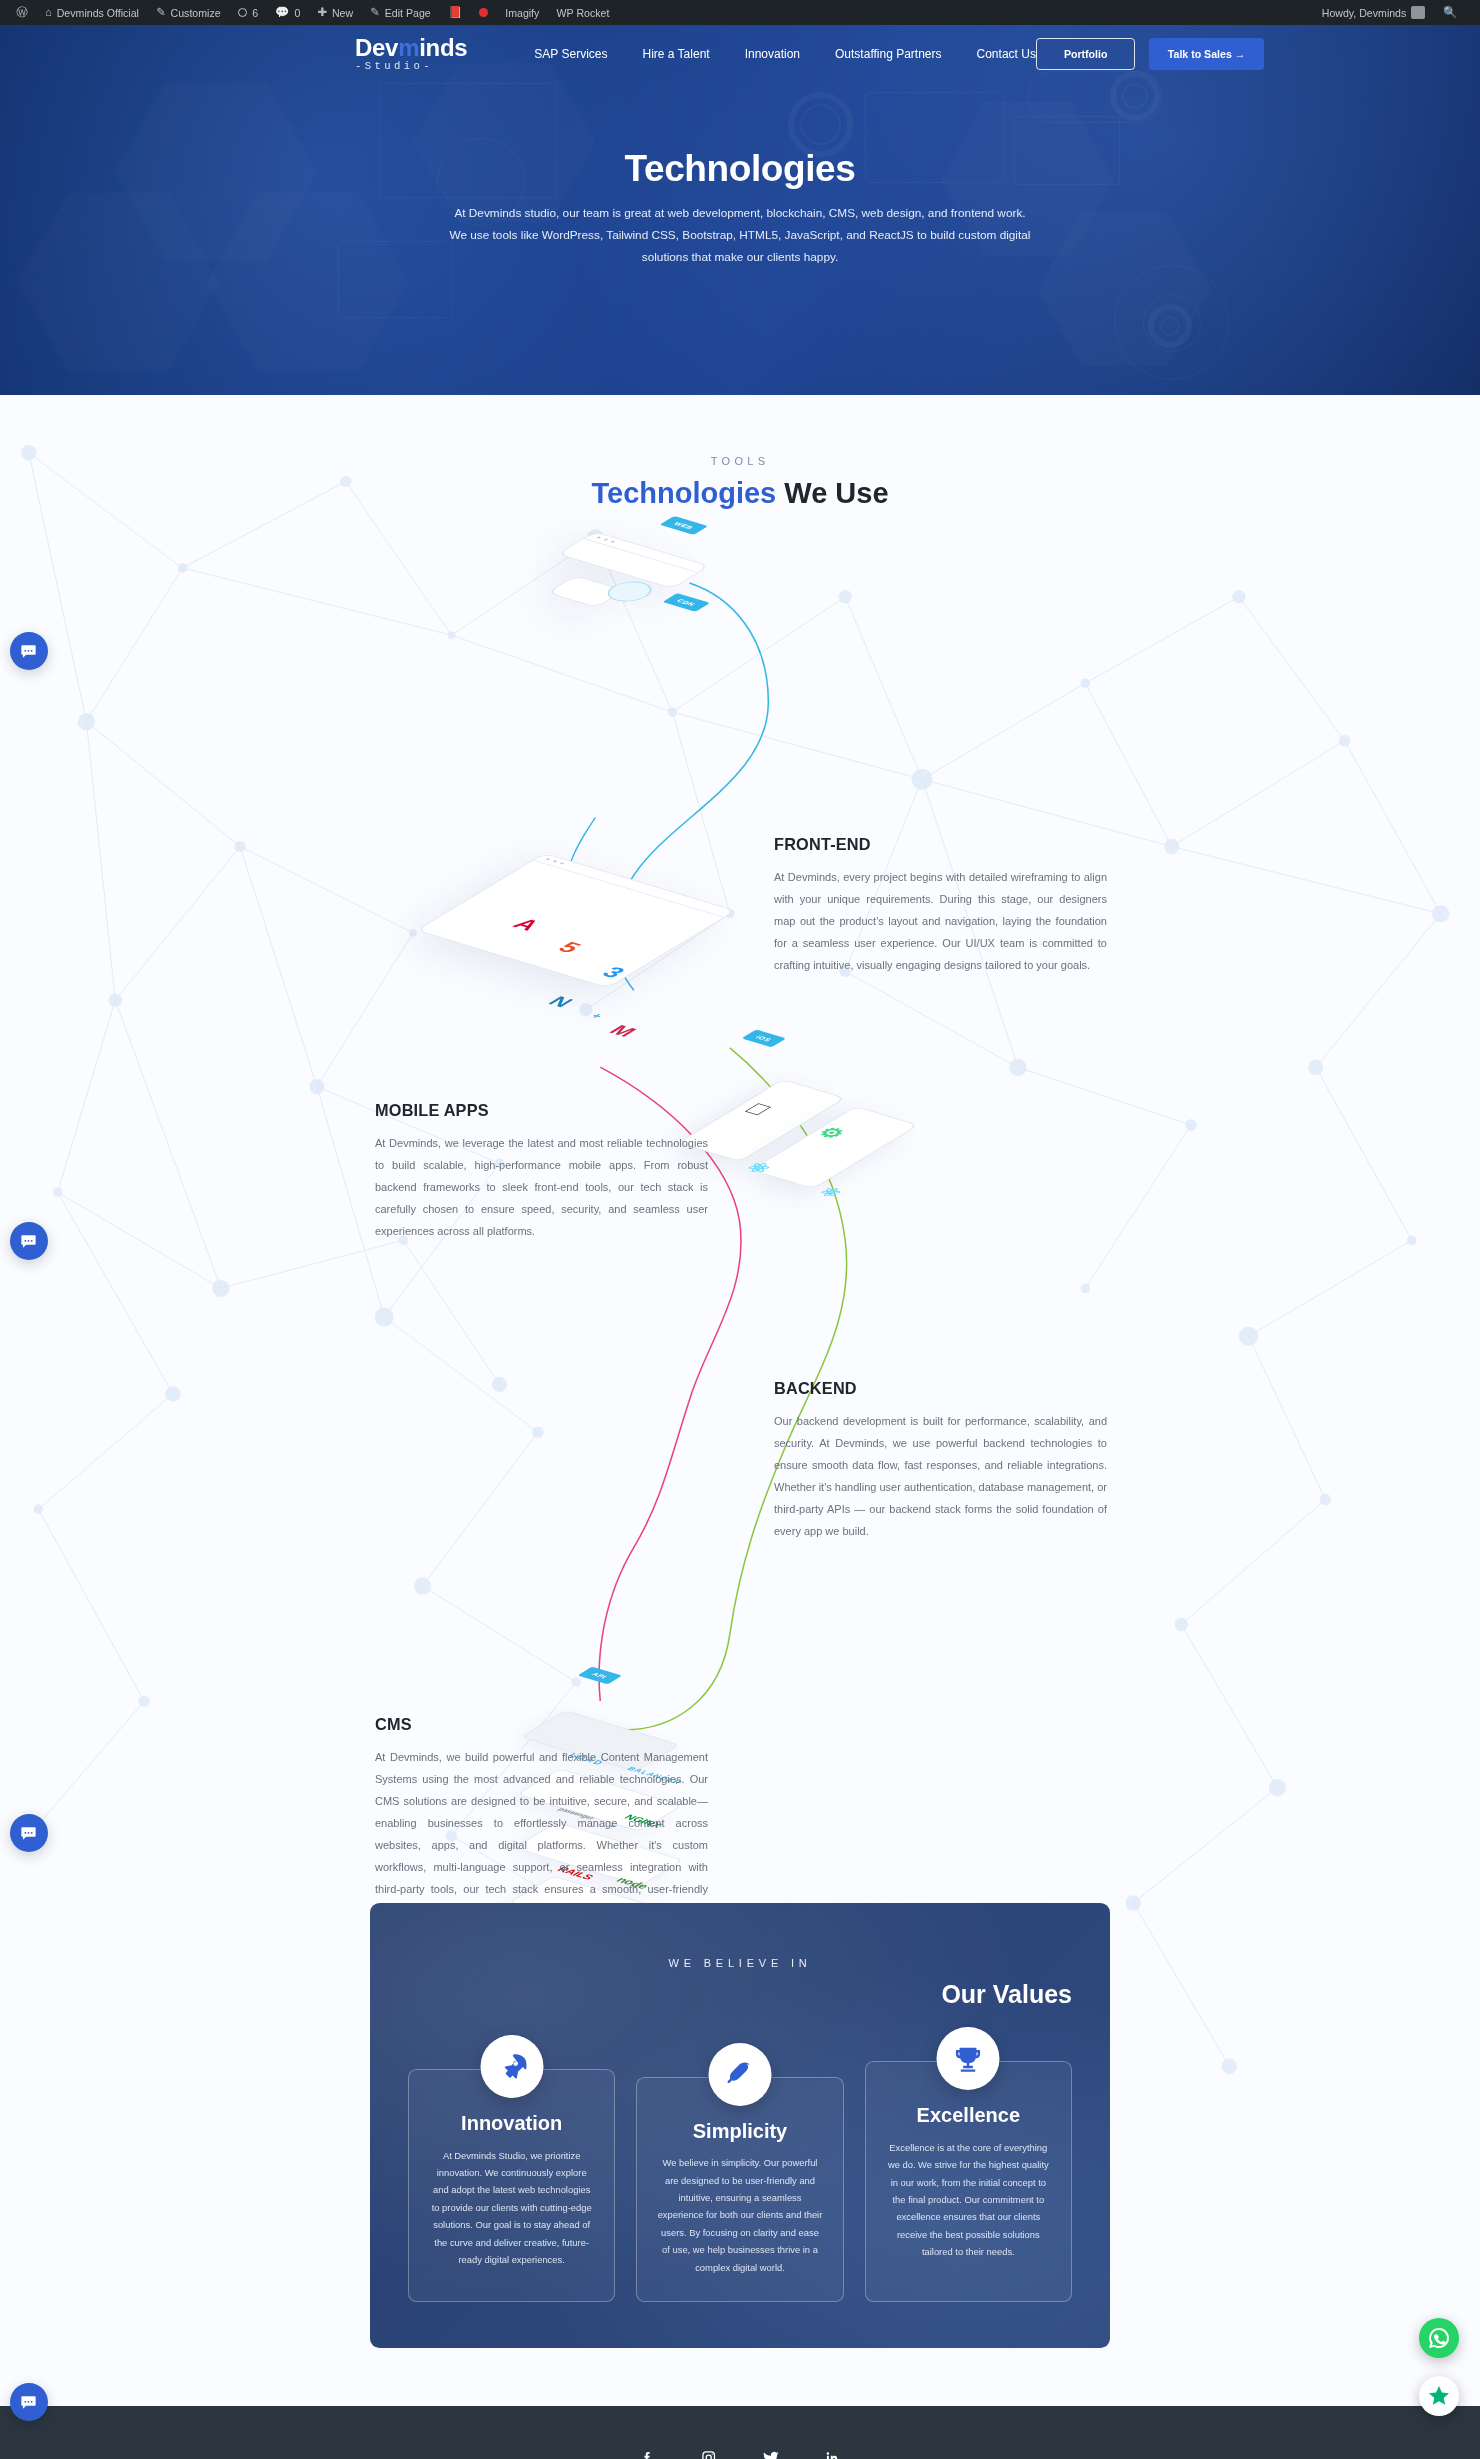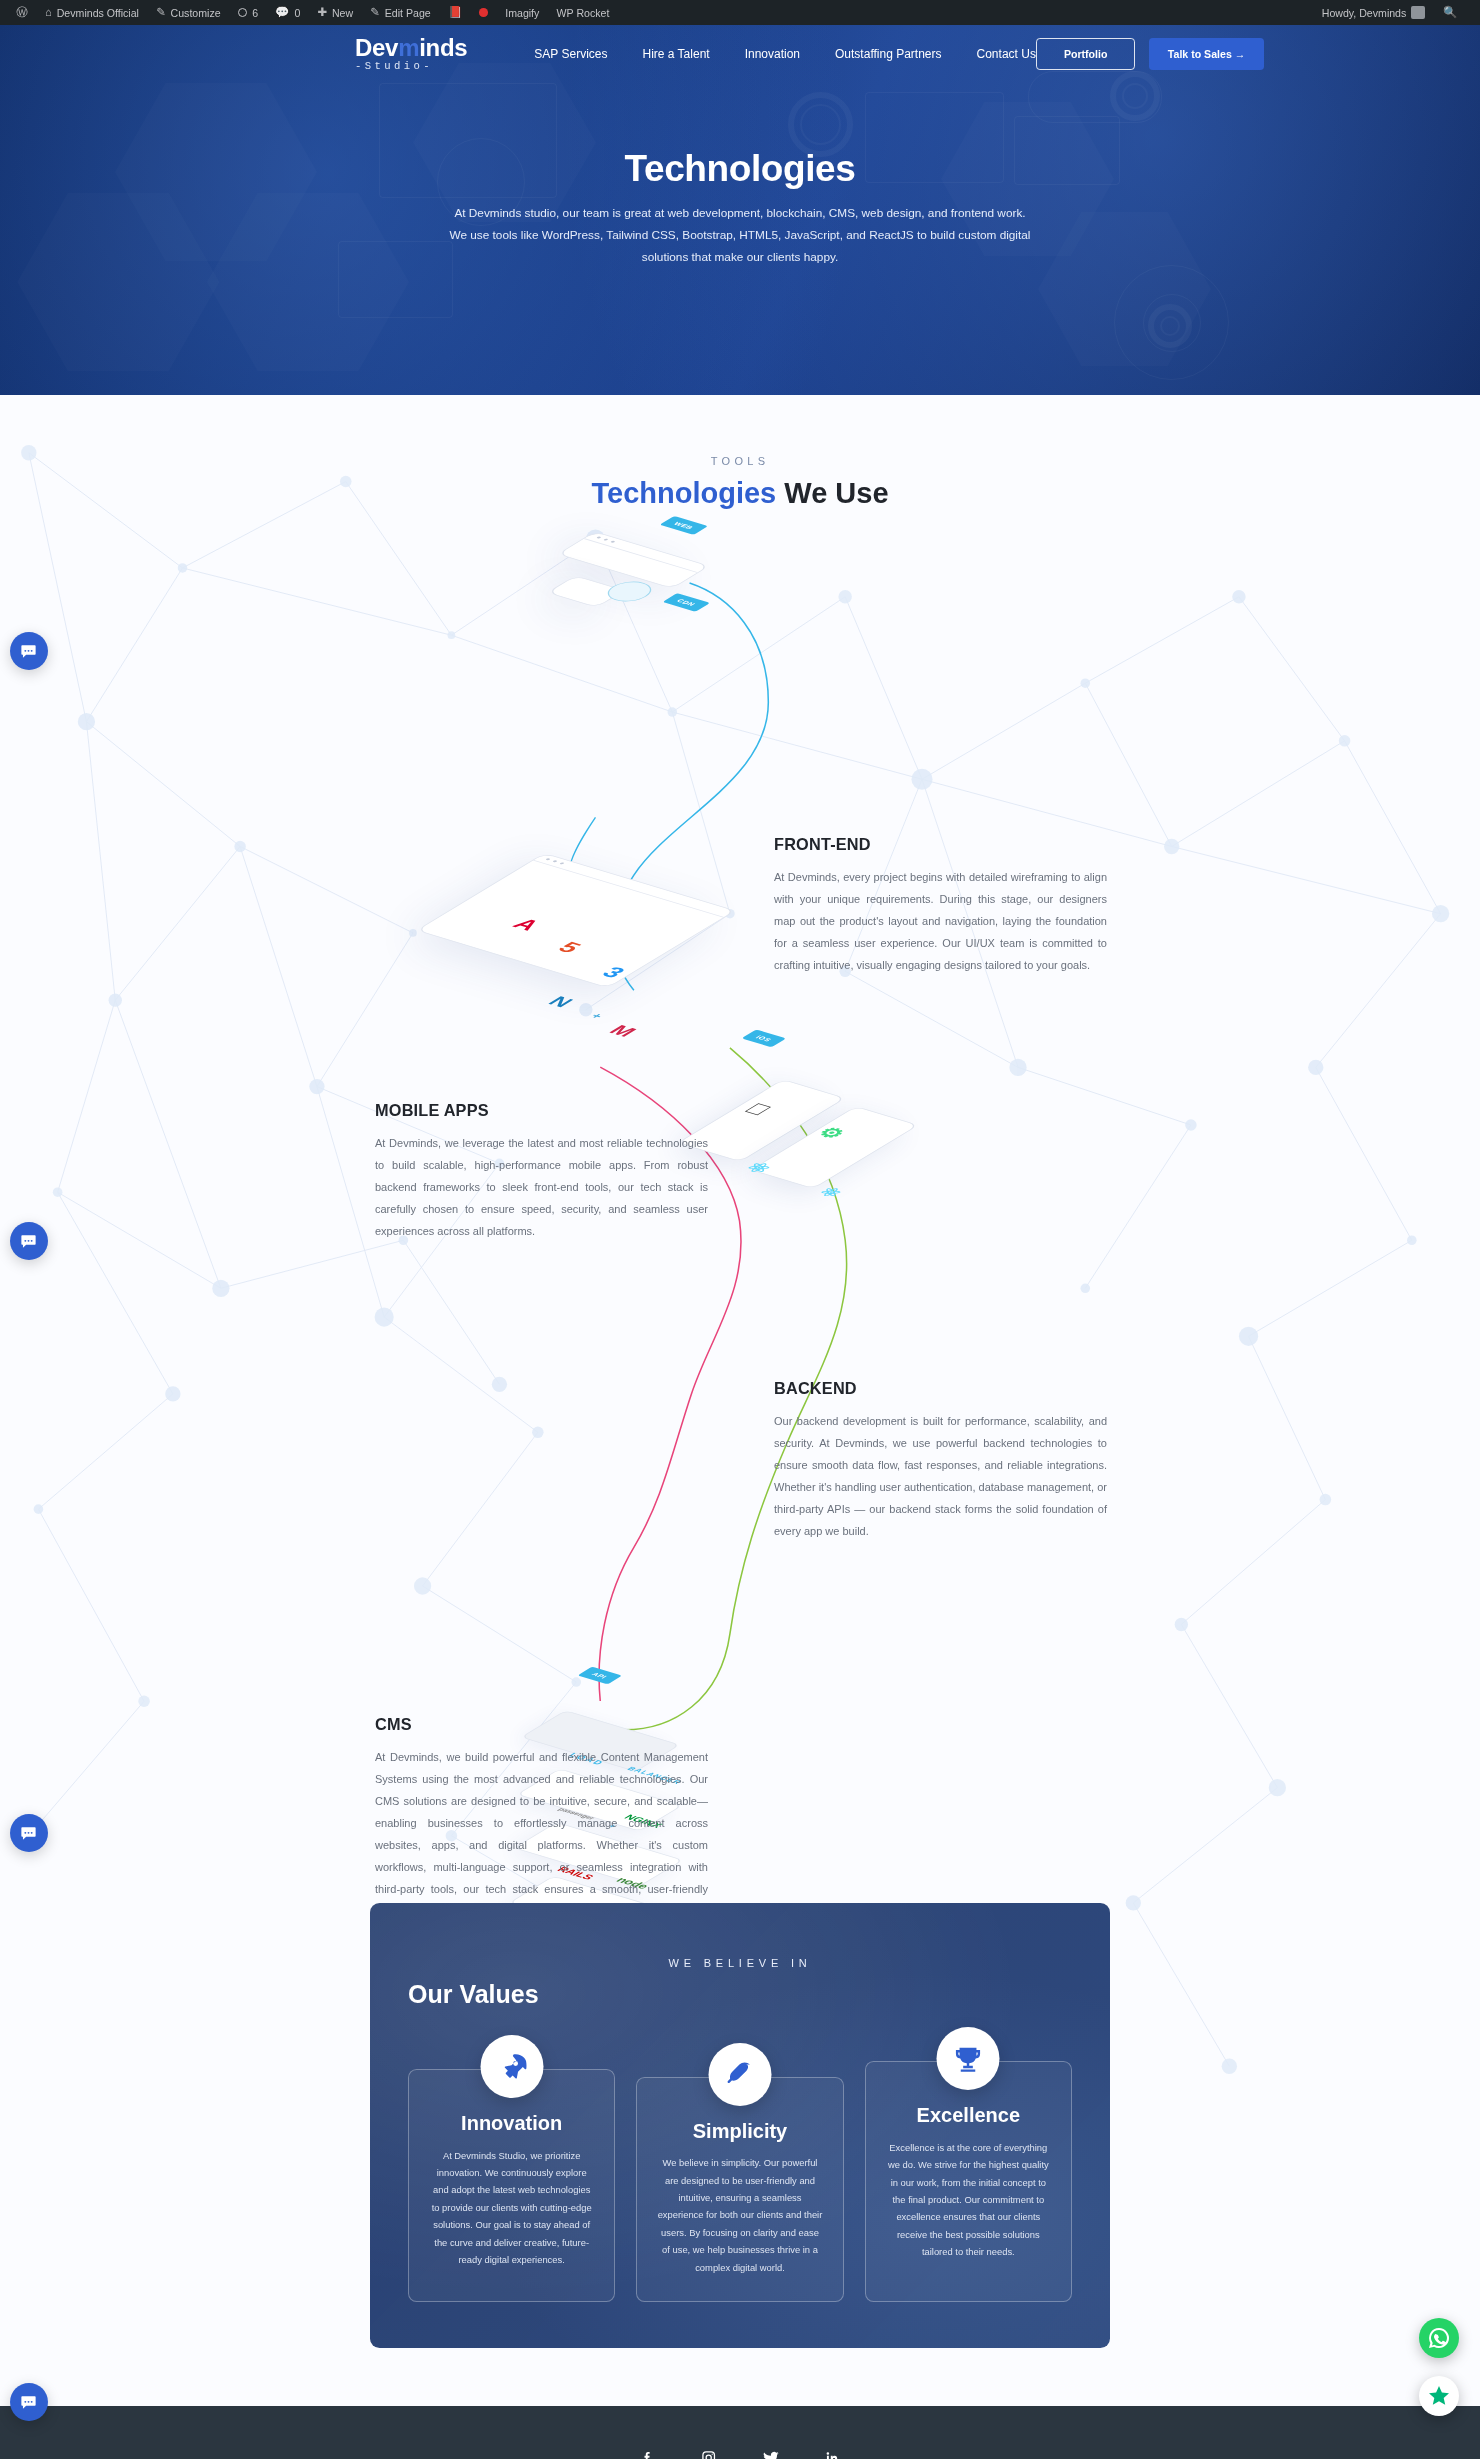--- a/index.html
+++ b/index.html
@@ -120,21 +120,21 @@
     padding:54px 38px 46px;
     background:linear-gradient(135deg, rgba(40,63,112,.93), rgba(46,74,128,.90)), #39517f;
   }
   .values:before{
     content:""; position:absolute; inset:0;
     background:
       radial-gradient(ellipse at 20% 20%, rgba(255,255,255,.10), transparent 60%),
       radial-gradient(ellipse at 75% 70%, rgba(120,160,220,.16), transparent 55%);
   }
   .values-eyebrow { position:relative; text-align:center; color:#e9eefa; font-size:11px; letter-spacing:4.8px; }
-  .values-title { position:relative; text-align:left; color:#fff; font-size:25px; font-weight:bold; margin-top:11.5px; }
+  .values-title { position:relative; text-align:right; color:#fff; font-size:25px; font-weight:bold; margin-top:11.5px; }
   .cards { position:relative; display:flex; gap:21px; margin-top:60px; }
   .card {
     flex:1; border:1px solid rgba(255,255,255,.30); border-radius:8.6px;
     padding:42px 19px 25px; text-align:center; position:relative;
     background:rgba(255,255,255,.045);
   }
   .card.mid { margin-top:7.7px; }
   .card.right { margin-top:-7.7px; }
   .card-icon {
     position:absolute; left:50%; top:-35px; transform:translateX(-50%);

